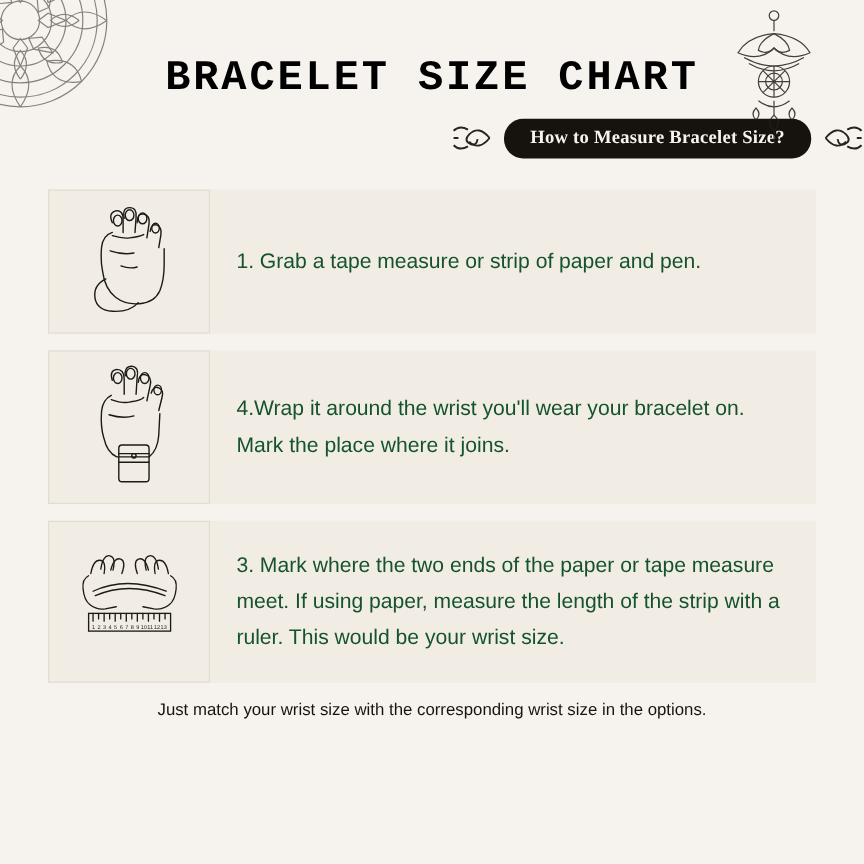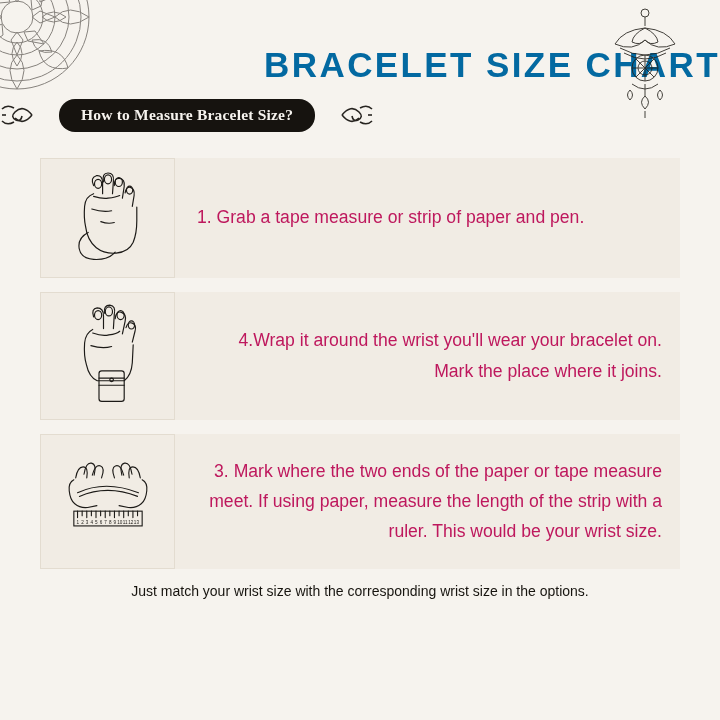--- a/index.html
+++ b/index.html
@@ -35,35 +35,34 @@
     opacity: 0.85;
     pointer-events: none;
   }
 
   
   .header {
     padding-top: 46px;
     text-align: center;
   }
   .chart-title {
-    font-family: Liberation Sans, sans-serif;
+    font-family: Liberation Mono, monospace;
     font-size: 35px;
     font-weight: bold;
     letter-spacing: 2.4px;
-    color: #0369a1;
+    color: #000000;
     margin: 0;
     line-height: 1.1;
-    text-align: right;
   }
   .subtitle-row {
     margin-top: 14px;
     display: flex;
     align-items: center;
-    justify-content: flex-start;
-    gap: 25px;
+    justify-content: flex-end;
+    gap: 10px;
   }
   .flourish {
     width: 34px;
     height: 26px;
     opacity: 0.92;
   }
   .subtitle-pill {
     background: #16130f;
     color: #f6f3ee;
     border-radius: 16px;
@@ -99,23 +98,22 @@
     flex: 1 1 auto;
     background: #f1ece4;
     display: flex;
     align-items: center;
     padding: 4px 18px 4px 22px;
     box-sizing: border-box;
   }
   .step-text {
     font-size: 17.6px;
     line-height: 1.72;
-    color: #be185d;
+    color: #14532d;
     font-family: "Liberation Sans", sans-serif;
-    text-align: right;
   }
   .step-1 .step-img, .step-1 .step-text-wrap { height: 120px; }
   .step-2 .step-img, .step-2 .step-text-wrap { height: 128px; }
   .step-3 .step-img, .step-3 .step-text-wrap { height: 135px; }
 
   .footer-note {
     margin-top: 12px;
     text-align: center;
     font-size: 14px;
     color: #17140f;

